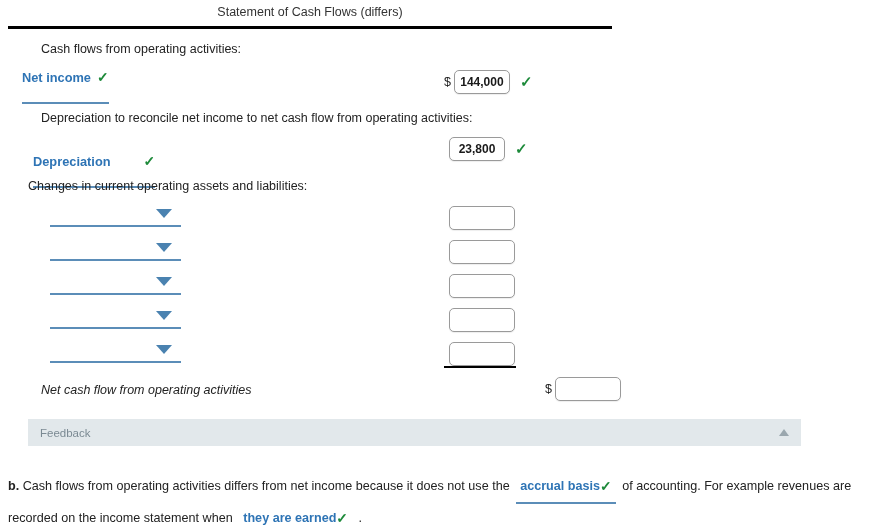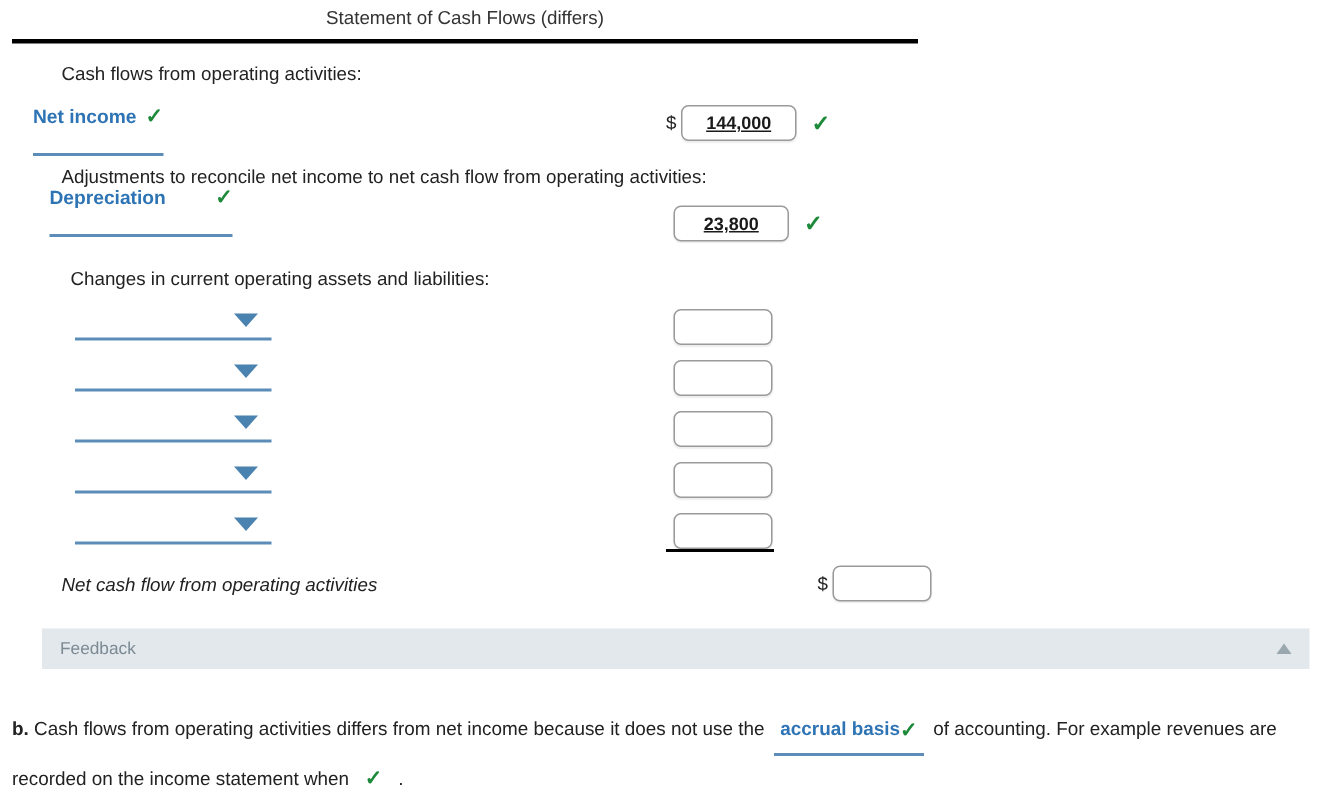--- a/index.html
+++ b/index.html
@@ -81,21 +81,21 @@
     border-radius: 5px;
     background: #ffffff;
     font-family: "Liberation Sans", sans-serif;
     font-size: 12px;
     font-weight: bold;
     color: #1a1a1a;
     text-align: center;
     line-height: 22px;
     box-shadow: 0 1px 1px rgba(0,0,0,0.07);
   }
-  .amt-box.big { width: 77px; text-decoration: underline; }
+  .amt-box.big { width: 56px; }
   .amt-check {
     color: #1d8a3a;
     font-size: 15px;
     font-weight: bold;
     margin-left: 10px;
   }
 
   
   .sel-row {
     position: absolute;
@@ -135,21 +135,21 @@
     width: 72px;
     height: 2px;
     background: #000000;
   }
 
   
   .feedback-bar {
     position: absolute;
     left: 28px;
     top: 419px;
-    width: 845px;
+    width: 773px;
     height: 27px;
     background: #e2e8eb;
     display: flex;
     align-items: center;
   }
   .feedback-label {
     margin-left: 12px;
     font-size: 11.5px;
     color: #7b8a93;
   }
@@ -202,33 +202,33 @@
   <span>Net income</span>
   <span class="chk">✓</span>
 </div>
 
 <div class="amt-wrap" style="left:444px; top:70px;">
   <span class="dollar">$</span>
   <div class="amt-box big">144,000</div>
   <span class="amt-check">✓</span>
 </div>
 
-<div class="sec-label" style="left:21px; top:111px;">Adjustments to reconcile net income to net cash flow from operating activities:</div>
-
-<div class="token" style="left:33px; top:123px;gap:33px;">
+<div class="sec-label" style="left:21px; top:111px;">Depreciation to reconcile net income to net cash flow from operating activities:</div>
+
+<div class="token" style="left:33px; top:153px;gap:33px;">
   <span>Depreciation</span>
   <span class="chk">✓</span>
 </div>
 
 <div class="amt-wrap" style="left:449px; top:137px;">
   <div class="amt-box big">23,800</div>
   <span class="amt-check">✓</span>
 </div>
 
-<div class="sec-label" style="left:27px; top:179px;">Changes in current operating assets and liabilities:</div>
+<div class="sec-label" style="left:8px; top:179px;">Changes in current operating assets and liabilities:</div>
 
 <div class="sel-row" style="top:203px;">
   <span></span>
   <span class="sel-arrow"></span>
 </div>
 <div class="sel-row" style="top:237px;">
   <span></span>
   <span class="sel-arrow"></span>
 </div>
 <div class="sel-row" style="top:271px;">
@@ -266,16 +266,17 @@
 
 <div class="qpara">
   <b>b.</b>
   <span>Cash flows from operating activities differs from net income because it does not use the</span>
   <span class="inline-token">
     <span>accrual basis</span>
     <span class="chk">✓</span>
   </span>
   <span>of accounting. For example revenues are recorded on the income statement when</span>
   <span class="inline-token">
+    <span>they are earned</span>
     <span class="chk">✓</span>
   </span>
   <span>.</span>
 </div>
 
 </body></html>

